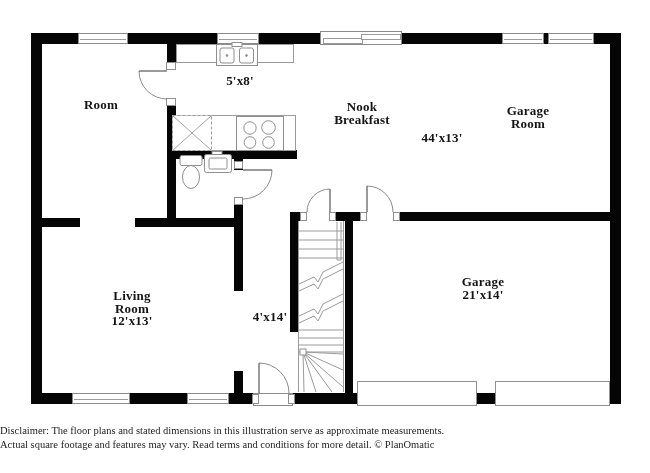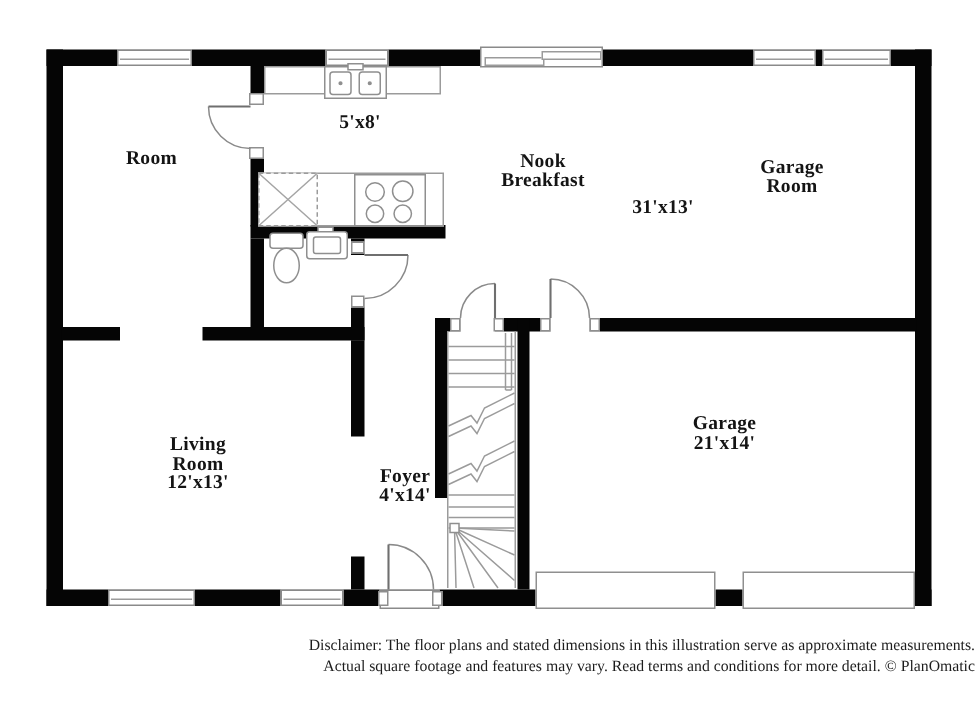--- a/index.html
+++ b/index.html
@@ -15,21 +15,21 @@
   .pane{position:absolute;border:1px solid #9b9b9b;background:#ffffff;}
   
   .ctr{position:absolute;background:#ffffff;border:1px solid #9b9b9b;box-sizing:border-box;z-index:2;}
   .gd{position:absolute;background:#ffffff;border:1px solid #8f8f8f;box-sizing:border-box;z-index:2;}
   .jm{position:absolute;background:#ffffff;border:1px solid #8f8f8f;box-sizing:border-box;z-index:3;}
   svg.overlay{position:absolute;left:0;top:0;z-index:4;pointer-events:none;}
   
   .lbl{position:absolute;z-index:5;text-align:center;color:#141414;font-weight:bold;
        font-size:13px;line-height:12.5px;letter-spacing:.2px;}
   .lbl .ln{display:block;}
-  .disc{position:absolute;left:0;top:424px;width:650px;z-index:5;text-align:right;
+  .disc{position:absolute;left:0;top:424px;width:650px;z-index:5;text-align:left;
         color:#1d1d1d;font-size:10.5px;line-height:14px;font-weight:normal;}
   .disc .ln{display:block;}
 </style>
 </head>
 <body>
 
 <div class="stage">
 
   <div class="w" style="left:31px;top:33px;width:590px;height:11px"></div>
   <div class="w" style="left:31px;top:393px;width:590px;height:11px"></div>
@@ -149,33 +149,32 @@
     <span class="ln">Room</span>
   </div>
   <div class="lbl" style="left:180px;top:75px;width:120px">
     <span class="ln">5'x8'</span>
   </div>
   <div class="lbl" style="left:302px;top:101px;width:120px">
     <span class="ln">Nook</span>
     <span class="ln">Breakfast</span>
   </div>
   <div class="lbl" style="left:392px;top:132px;width:100px">
-    <span class="ln">31'x13'</span>
+    <span class="ln">44'x13'</span>
   </div>
   <div class="lbl" style="left:468px;top:105px;width:120px">
     <span class="ln">Garage</span>
     <span class="ln">Room</span>
   </div>
   <div class="lbl" style="left:72px;top:290px;width:120px">
     <span class="ln">Living</span>
     <span class="ln">Room</span>
     <span class="ln">12'x13'</span>
   </div>
   <div class="lbl" style="left:215px;top:311px;width:110px">
-    <span class="ln">Foyer</span>
     <span class="ln">4'x14'</span>
   </div>
   <div class="lbl" style="left:423px;top:276px;width:120px">
     <span class="ln">Garage</span>
     <span class="ln">21'x14'</span>
   </div>
 
   <div class="disc">
     <span class="ln">Disclaimer: The floor plans and stated dimensions in this illustration serve as approximate measurements.</span>
     <span class="ln">Actual square footage and features may vary. Read terms and conditions for more detail. © PlanOmatic</span>

